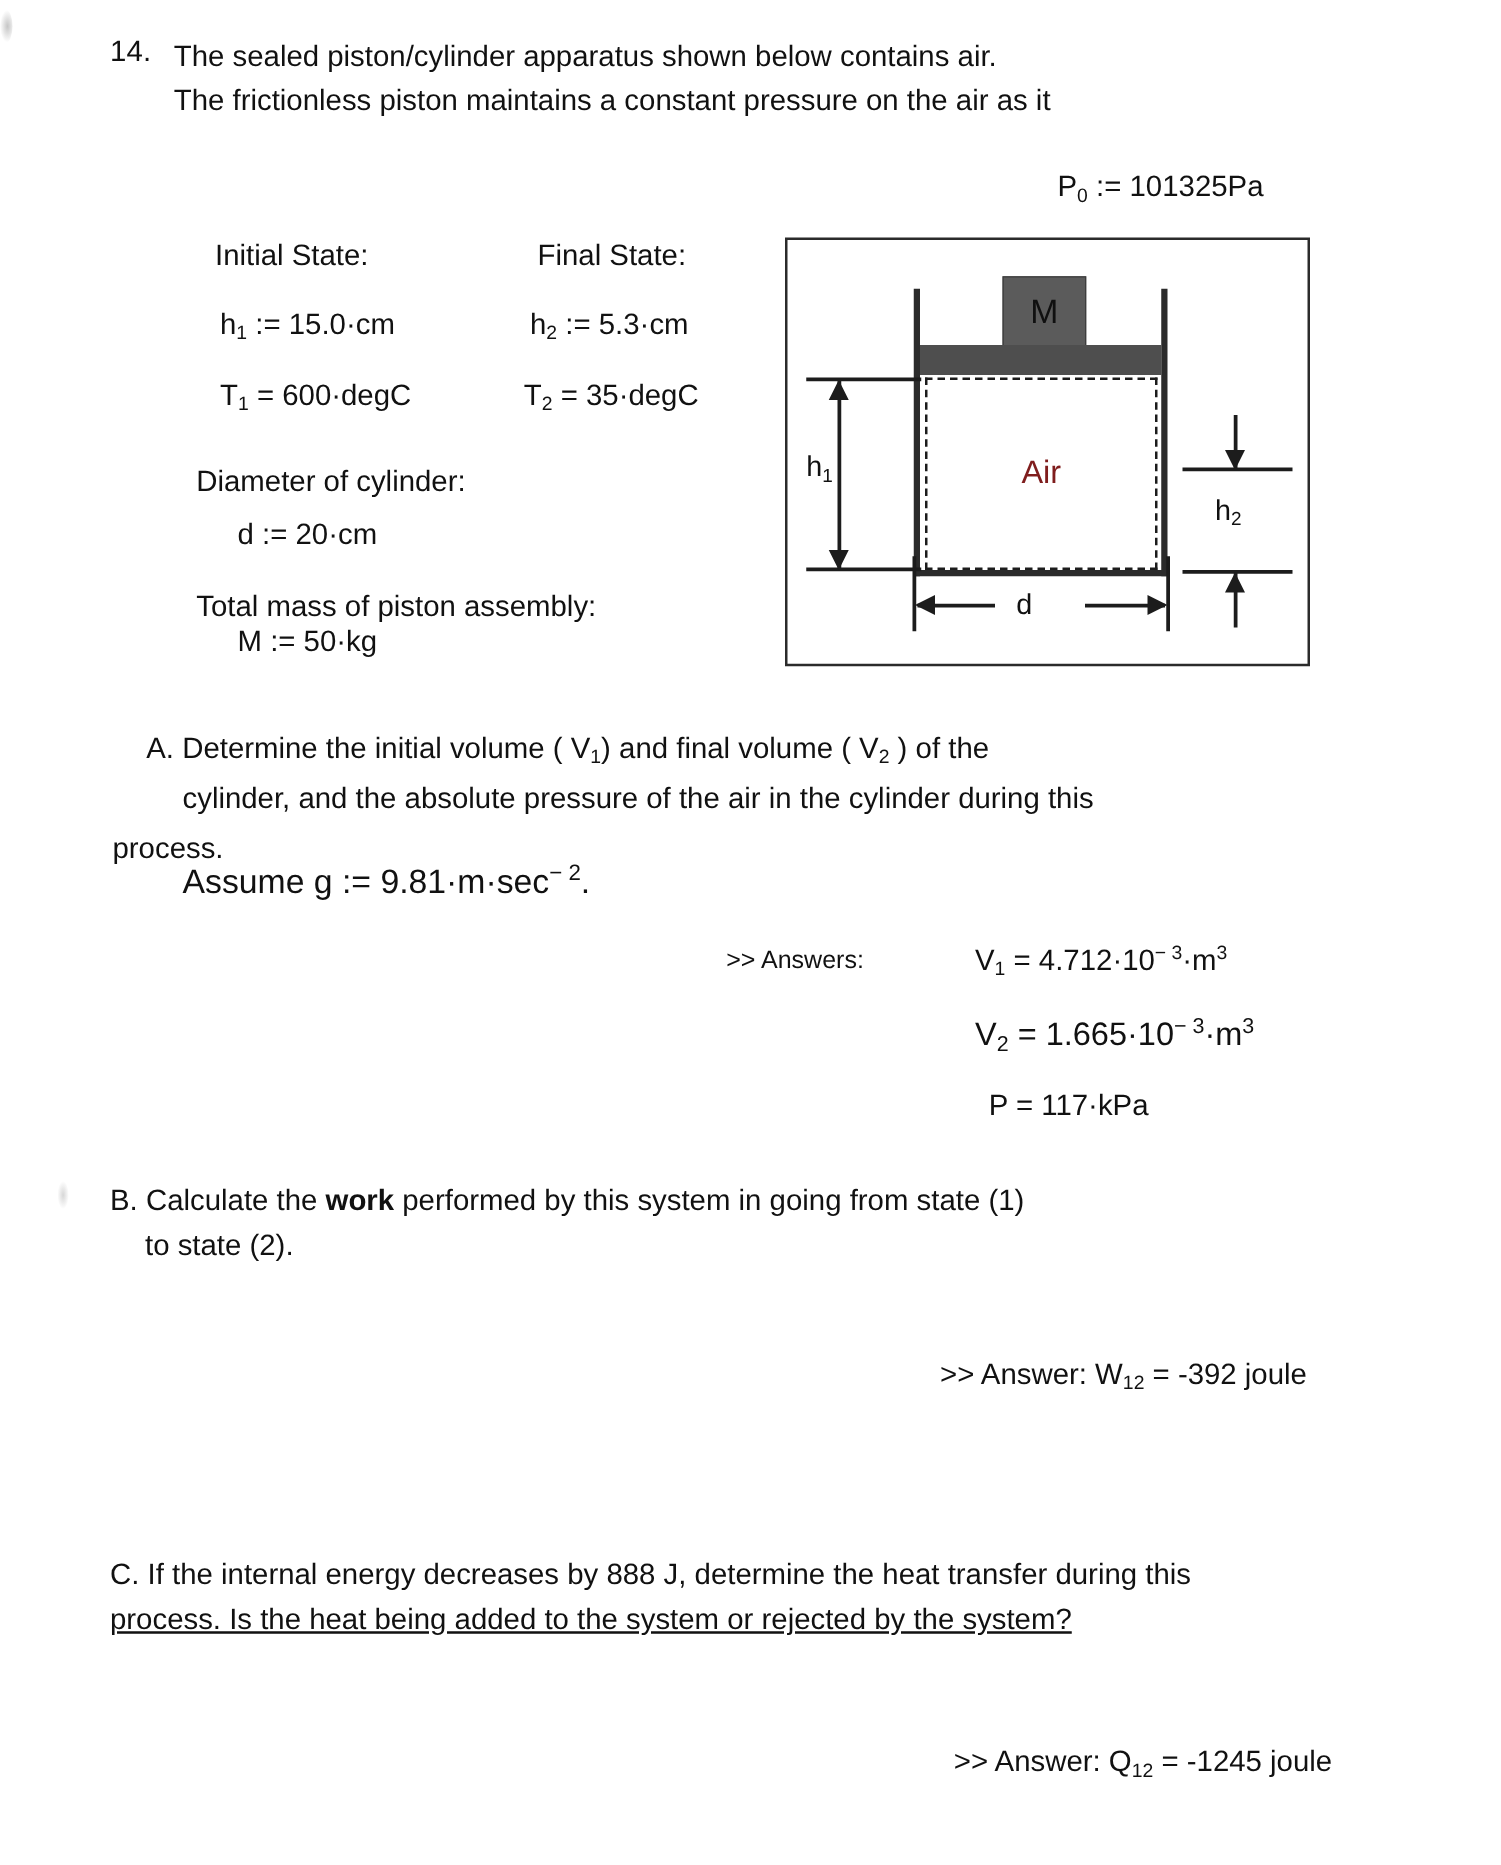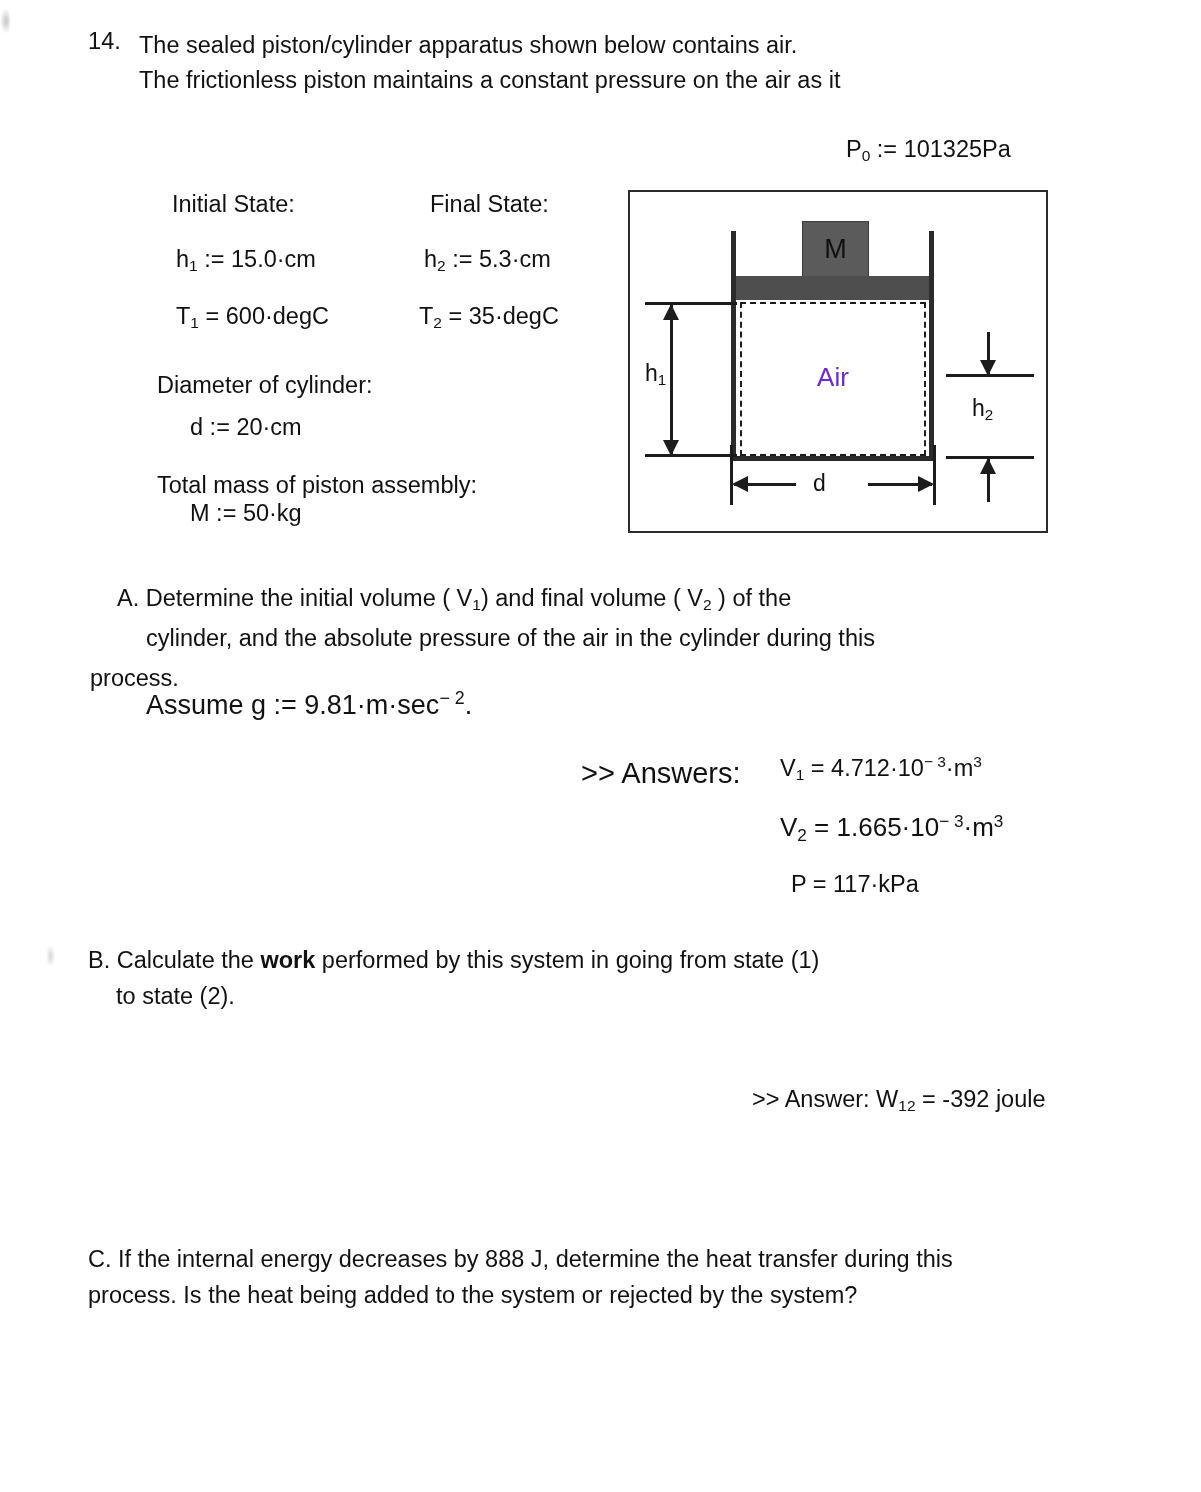--- a/index.html
+++ b/index.html
@@ -149,21 +149,21 @@
     left: 110px; top: 110px;
     width: 186px; height: 154px;
     border: 2px dashed #1c1c1c;
     box-sizing: border-box;
     display: flex;
     align-items: center;
     justify-content: center;
   }
   .air-label {
     font-size: 26px;
-    color: #6d28d9;
+    color: #7f1d1d;
     margin-top: -4px;
   }
 
   
   .h1-ext-top {
     position: absolute;
     left: 15px; top: 110px;
     width: 92px; height: 2.5px;
     background: #1c1c1c;
   }
@@ -310,21 +310,21 @@
     position: absolute;
     left: 146px;
     top: 690px;
     font-size: 27px;
     white-space: nowrap;
   }
 
   .ans-label-a {
     position: absolute;
     left: 581px; top: 757px;
-    font-size: 29px;
+    font-size: 20px;
     white-space: nowrap;
   }
   .ans-v1 { position:absolute; left:780px; top:755px; font-size:23.5px; white-space:nowrap;}
   .ans-v2 { position:absolute; left:780px; top:812px; font-size:26px; white-space:nowrap;text-align:center;}
   .ans-p  { position:absolute; left:791px; top:871px; font-size:23.5px; white-space:nowrap;}
 
   
   .partB {
     position: absolute;
     left: 88px;
@@ -344,21 +344,21 @@
 
   
   .partC {
     position: absolute;
     left: 88px;
     top: 1241px;
     font-size: 23.5px;
     line-height: 36px;
     white-space: nowrap;
   }
-  .partC .c-l2 { display:block; }
+  .partC .c-l2 { display:block;text-decoration:underline; }
   .ans-c {
     position: absolute;
     left: 763px; top: 1396px;
     font-size: 23.5px;
     white-space: nowrap;
   }
 </style>
 </head>
 <body>
 
@@ -444,14 +444,15 @@
   <div class="partB">
     <span><span>B. Calculate the </span><b>work</b><span> performed by this system in going from state (1)</span></span>
     <span class="b-l2">to state (2).</span>
   </div>
   <div class="ans-b"><span>&gt;&gt; Answer: W</span><sub>12</sub><span> = -392 joule</span></div>
 
   <div class="partC">
     <span>C. If the internal energy decreases by  888 J, determine the heat transfer during this</span>
     <span class="c-l2">process. Is the heat being added to the system or rejected by the system?</span>
   </div>
+  <div class="ans-c"><span>&gt;&gt; Answer: Q</span><sub>12</sub><span> = -1245 joule</span></div>
 
 </div>
 
 </body></html>

